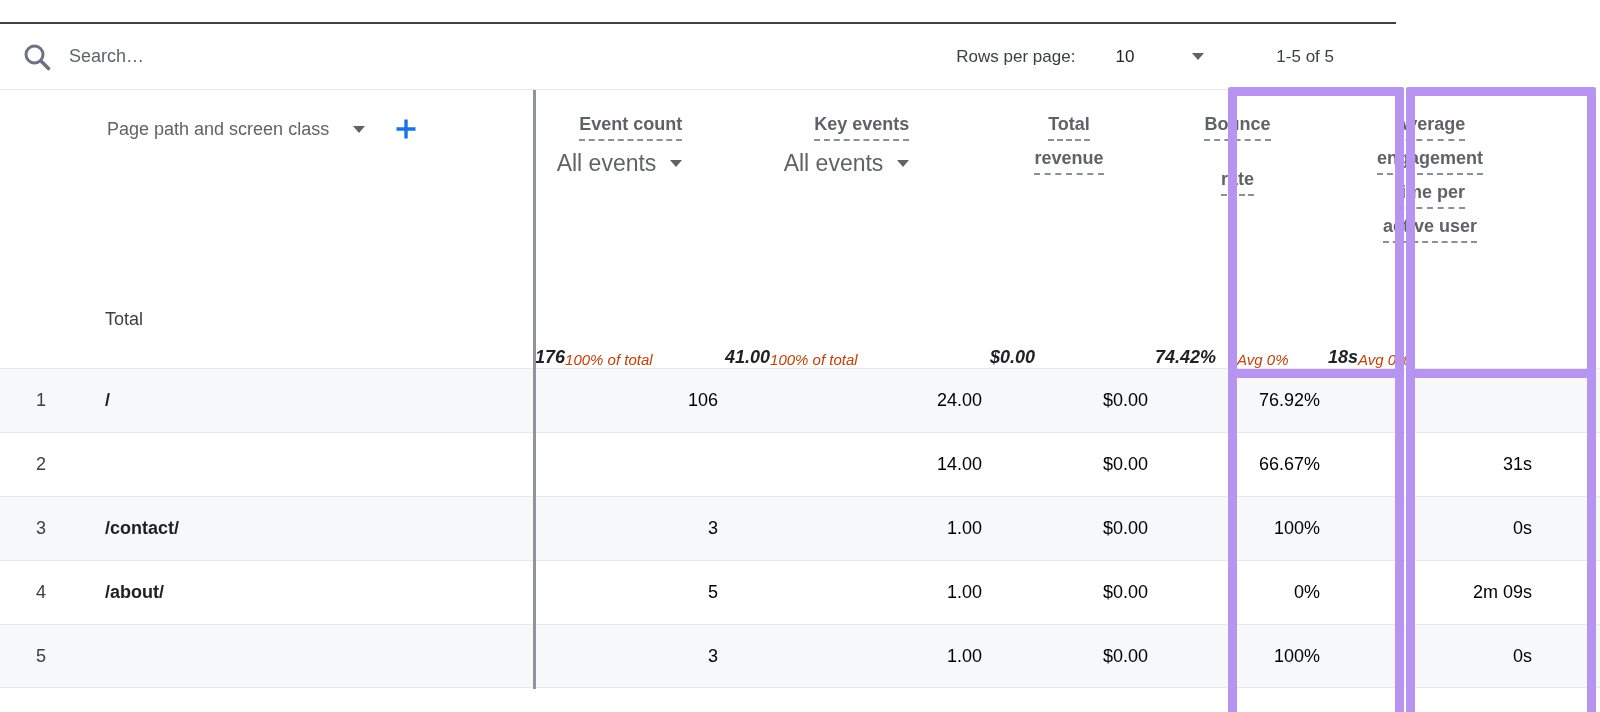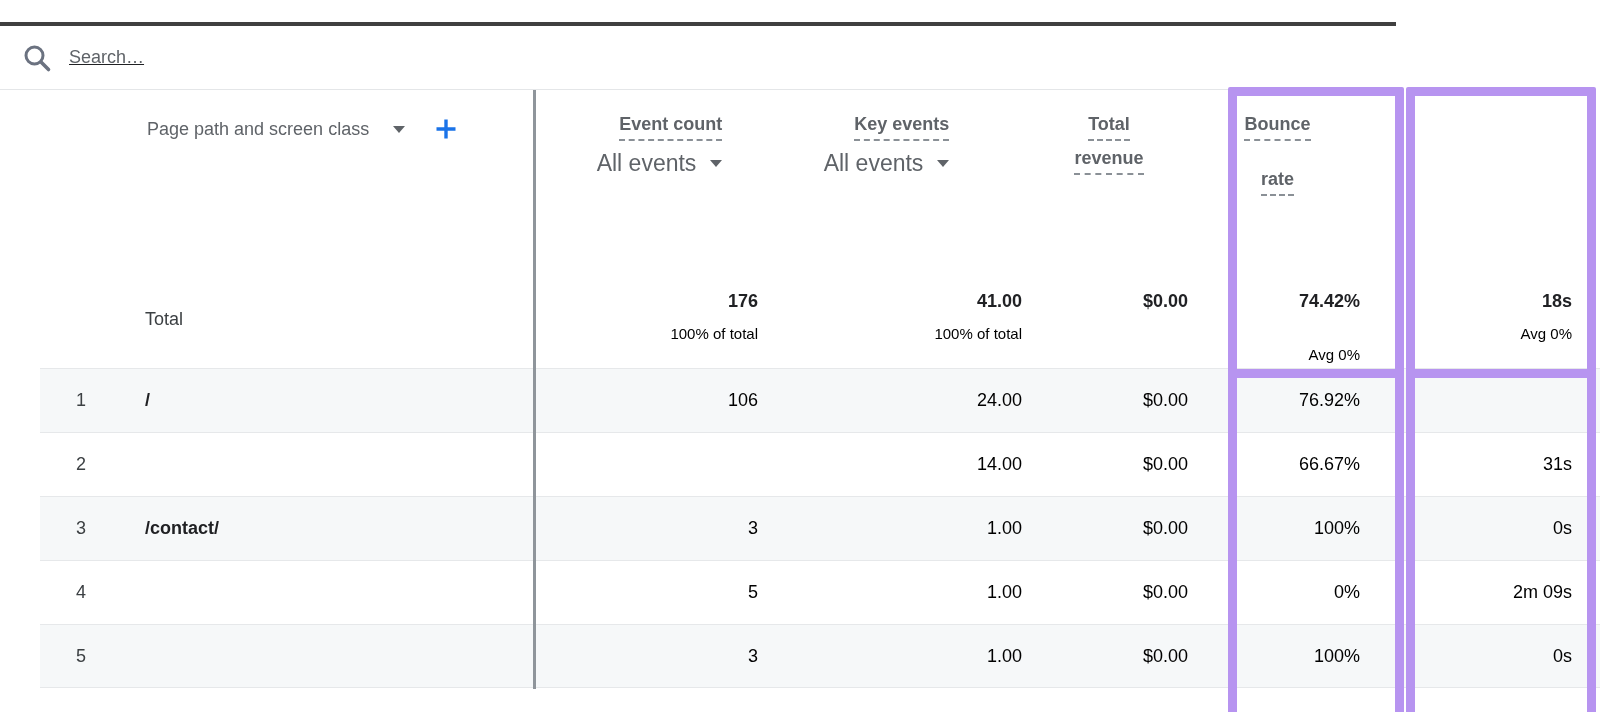--- a/index.html
+++ b/index.html
@@ -2,37 +2,37 @@
 <html><head>
 <meta charset="utf-8">
 <style>
   * { margin:0; padding:0; box-sizing:border-box; }
   html,body { width:1600px; height:712px; overflow:hidden; background:#fff;
     font-family:"Liberation Sans","DejaVu Sans",sans-serif; color:#202124; }
   .stage { position:relative; width:1600px; height:712px; background:#fff; }
 
   
   .toolbar { position:absolute; top:22px; left:0; width:1396px; height:68px;
-    border-top:4px solid #404040; border-bottom:1px solid #e4e6e8;
-    display:flex; align-items:center;text-decoration:underline; }
+    border-top:2px solid #404040; border-bottom:1px solid #e4e6e8;
+    display:flex; align-items:center; }
   .search-wrap { display:flex; align-items:center; flex:1; padding-left:22px; }
   .search-icon { width:30px; height:30px; flex:0 0 auto; }
   .search-input { border:none; outline:none; font-family:inherit; font-size:18px;
     color:#3c4043; margin-left:17px; width:420px; background:transparent; }
   .search-input::placeholder { color:#5f6368; opacity:1; }
   .toolbar-right { display:flex; align-items:center; font-size:17px; color:#3c4043;
     padding-right:62px; }
   .rpp-value { margin-left:40px; color:#202124; }
   .rpp-caret { margin-left:58px; }
   .pagination { margin-left:72px; color:#3c4043; }
   .caret { width:0; height:0; border-left:6px solid transparent;
     border-right:6px solid transparent; border-top:7px solid #5f6368; display:inline-block; }
 
   
-  .table { position:absolute; top:90px; left:0; width:1600px;padding-left:40px; }
+  .table { position:absolute; top:90px; left:0; width:1600px; }
   .grid { display:grid; grid-template-columns:60px 475px 190px 265px 165px 173px 217px 55px; }
   .thead { height:180px; }
   .dim-head { grid-column:1/3; padding-left:107px; padding-top:26px;
     display:flex; align-items:center; align-self:start; }
   .dim-label { font-size:18px; color:#5f6368; }
   .dim-caret { margin-left:24px; }
   .plus-btn { margin-left:28px; width:26px; height:26px; border:none; background:transparent;
     cursor:pointer; display:flex; align-items:center; justify-content:center; }
   .mh { padding-top:24px; display:flex; flex-direction:column; align-items:center; }
   .c-event { grid-column:3; padding-right:7px; }
@@ -42,23 +42,23 @@
   .c-eng { grid-column:7; padding-right:13px; }
   .hline { display:inline-block; font-size:18px; font-weight:600; color:#5f6368;
     line-height:20px; border-bottom:2px dashed #8a9096; padding-bottom:5px; margin-bottom:7px; }
   .selector { display:flex; align-items:center; margin-top:2px; }
   .selector-label { font-size:23px; color:#5f6368; margin-right:14px; }
 
   
   .total-row { height:98px; }
   .total-label-cell { grid-column:1/3; padding-left:105px; display:flex; align-items:center;
     font-size:18px; color:#3c4043; }
-  .tcell { display:flex; flex-direction:column; align-items:flex-end; padding-top:20px; }
+  .tcell { display:flex; flex-direction:row; align-items:flex-end; padding-top:20px;font-style:italic; }
   .tval { font-size:18px; font-weight:700; color:#202124; line-height:22px; }
-  .tsub { font-size:15px; color:#000000; margin-top:13px; }
+  .tsub { font-size:15px; color:#c2410c; margin-top:13px; }
 
   
   .row { height:64px; border-top:1px solid #e6e8ea; }
   .row:last-child { border-bottom:1px solid #e6e8ea; }
   .row.alt { background:#f6f8f9; }
   .num-cell { grid-column:1; display:flex; align-items:center; justify-content:flex-end;
     padding-right:14px; font-size:18px; color:#3c4043; }
   .path-cell { grid-column:2; display:flex; align-items:center; padding-left:45px;
     font-size:18px; font-weight:600; color:#202124; }
   .vcell { display:flex; align-items:center; justify-content:flex-end; font-size:18px;
@@ -80,20 +80,26 @@
 <div class="stage">
 
   <div class="toolbar">
     <div class="search-wrap">
       <svg class="search-icon" viewBox="0 0 30 30">
         <circle cx="12.5" cy="12.5" r="8.5" fill="none" stroke="#6b7280" stroke-width="3"></circle>
         <line x1="19" y1="19" x2="26.5" y2="26.5" stroke="#6b7280" stroke-width="3.6" stroke-linecap="round"></line>
       </svg>
       <input class="search-input" type="text" placeholder="Search…" style="">
     </div>
+    <div class="toolbar-right">
+      <span>Rows per page:</span>
+      <span class="rpp-value">10</span>
+      <span class="caret rpp-caret"></span>
+      <span class="pagination">1-5 of 5</span>
+    </div>
   </div>
 
   <div class="table">
 
     <div class="grid thead">
       <div class="dim-head">
         <span class="dim-label">Page path and screen class</span>
         <span class="caret dim-caret"></span>
         <button class="plus-btn">
           <svg width="26" height="26" viewBox="0 0 26 26">
@@ -125,20 +131,26 @@
       <div class="mh c-rev">
         <span class="hline">Total</span>
         <span class="hline">revenue</span>
       </div>
 
       <div class="mh c-bounce">
         <span class="hline">Bounce</span>
         <span class="hline">rate</span>
       </div>
 
+      <div class="mh c-eng">
+        <span class="hline">Average</span>
+        <span class="hline">engagement</span>
+        <span class="hline">time per</span>
+        <span class="hline">active user</span>
+      </div>
     </div>
 
     <div class="grid total-row">
       <div class="total-label-cell">Total</div>
       <div class="tcell c-event">
         <span class="tval">176</span>
         <span class="tsub">100% of total</span>
       </div>
       <div class="tcell c-key">
         <span class="tval">41.00</span>
@@ -177,20 +189,21 @@
         <div class="num-cell">3</div>
         <div class="path-cell">/contact/</div>
         <div class="vcell c-event">3</div>
         <div class="vcell c-key">1.00</div>
         <div class="vcell c-rev">$0.00</div>
         <div class="vcell c-bounce">100%</div>
         <div class="vcell c-eng">0s</div>
       </div>
       <div class="grid row">
         <div class="num-cell">4</div>
+        <div class="path-cell">/about/</div>
         <div class="vcell c-event">5</div>
         <div class="vcell c-key">1.00</div>
         <div class="vcell c-rev">$0.00</div>
         <div class="vcell c-bounce">0%</div>
         <div class="vcell c-eng">2m 09s</div>
       </div>
       <div class="grid row alt">
         <div class="num-cell">5</div>
         <div class="vcell c-event">3</div>
         <div class="vcell c-key">1.00</div>

